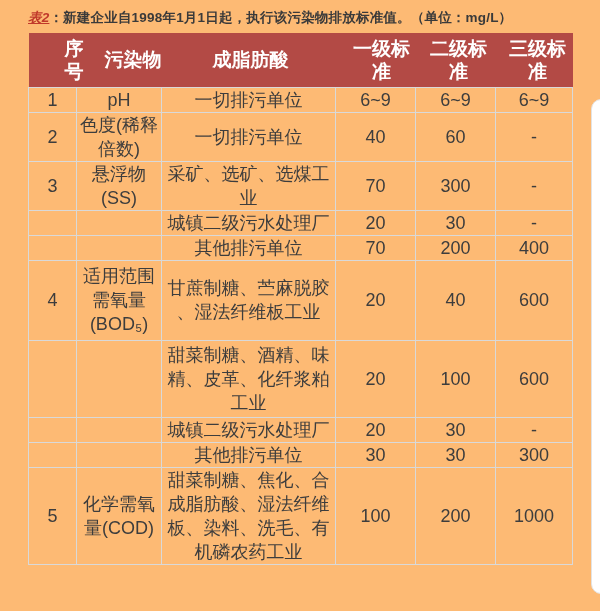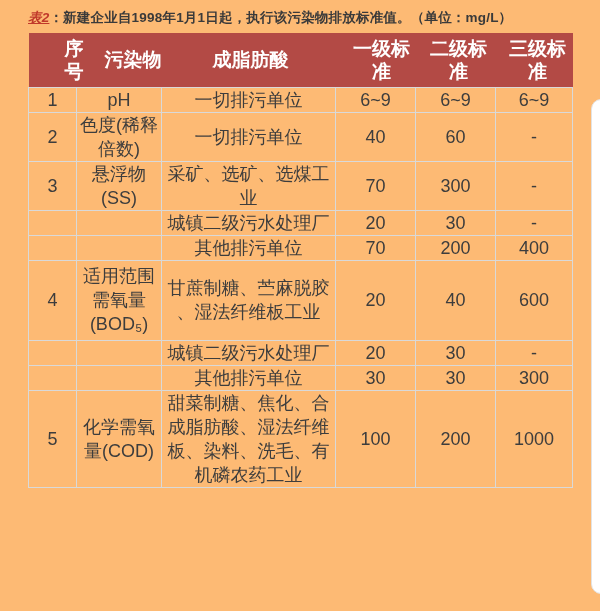--- a/index.html
+++ b/index.html
@@ -154,20 +154,30 @@
         <td>4</td>
         <td>适用范围
 需氧量
 (BOD₅)</td>
         <td>甘蔗制糖、苎麻脱胶
 、湿法纤维板工业</td>
         <td>20</td>
         <td>40</td>
         <td>600</td>
       </tr>
+      <tr class="h77">
+        <td></td>
+        <td></td>
+        <td>甜菜制糖、酒精、味
+精、皮革、化纤浆粕
+工业</td>
+        <td>20</td>
+        <td>100</td>
+        <td>600</td>
+      </tr>
       <tr class="h24">
         <td></td>
         <td></td>
         <td>城镇二级污水处理厂</td>
         <td>20</td>
         <td>30</td>
         <td>-</td>
       </tr>
       <tr class="h24">
         <td></td>

